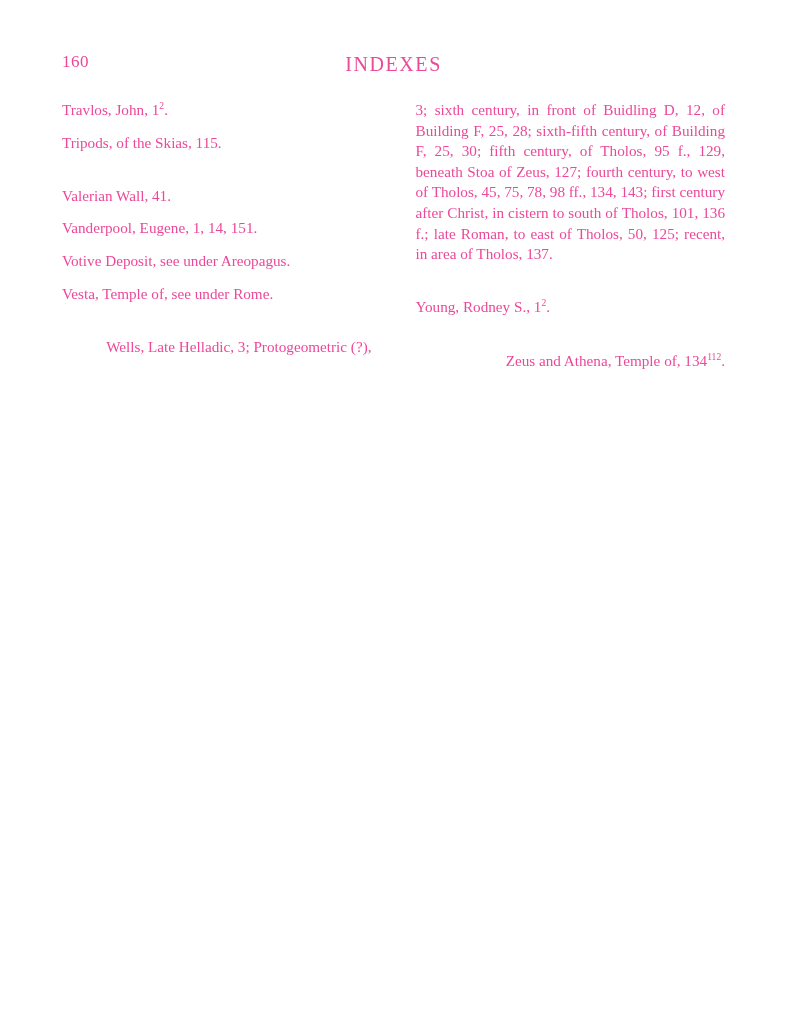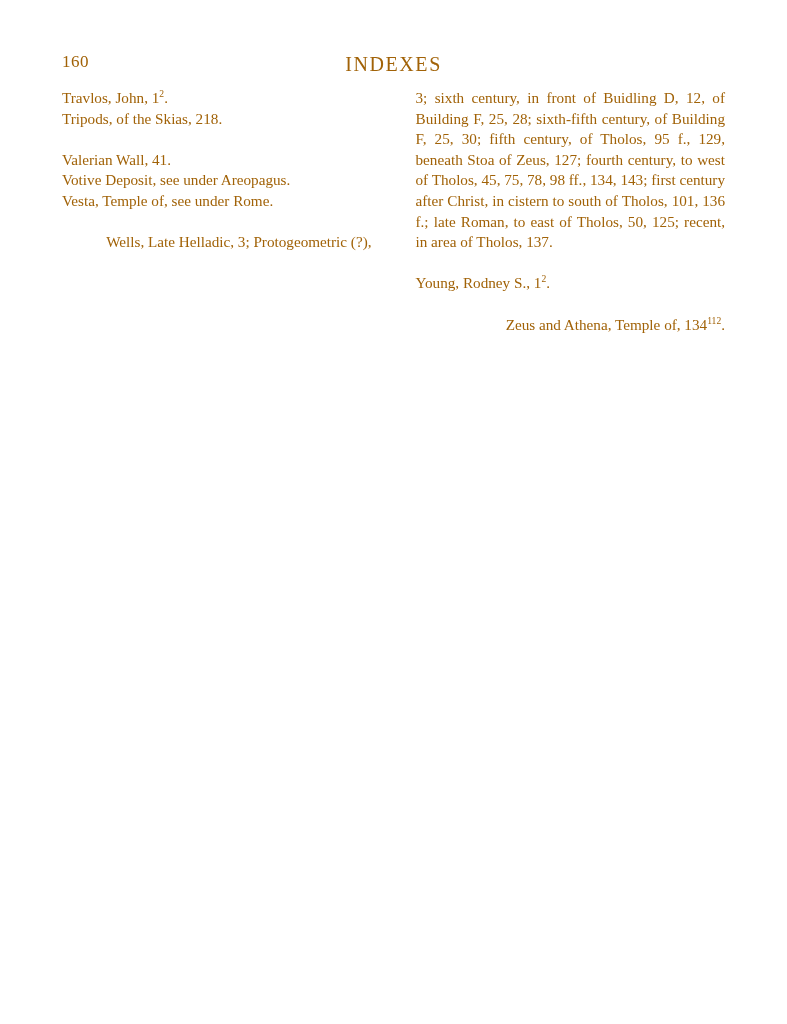--- a/index.html
+++ b/index.html
@@ -6,21 +6,21 @@
     margin: 0;
     padding: 0;
     background: #ffffff;
   }
   .page {
     position: relative;
     width: 787px;
     height: 1024px;
     background: #ffffff;
     font-family: "Liberation Serif", serif;
-    color: #a16207;
+    color: #ec4899;
     overflow: hidden;
   }
   .header {
     position: absolute;
     top: 52px;
     left: 62px;
     right: 62px;
     height: 22px;
   }
   .folio {
@@ -48,21 +48,21 @@
     gap: 44px;
   }
   .col {
     width: 310px;
   }
   .entry {
     font-size: 15.2px;
     line-height: 20.6px;
     text-align: justify;
     text-justify: inter-word;
-    margin: 0 0 0 0;
+    margin: 12px 0 0 0;
     padding-left: 26px;
     text-indent: -26px;
   }
   .gap {
     height: 20.6px;
   }
   .continued {
     text-align: justify;
     padding-left: 0;
     text-indent: 0;
@@ -83,23 +83,24 @@
 
   <div class="header">
     <div class="folio">160</div>
     <div class="running-head">INDEXES</div>
   </div>
 
   <div class="columns">
 
     <div class="col">
       <p class="entry"><span>Travlos, John, 1</span><sup>2</sup><span>.</span></p>
-      <p class="entry">Tripods, of the Skias, 218.</p>
+      <p class="entry">Tripods, of the Skias, 115.</p>
       <div class="gap"></div>
       <p class="entry">Valerian Wall, 41.</p>
+      <p class="entry">Vanderpool, Eugene, 1, 14, 151.</p>
       <p class="entry">Votive Deposit, see under Areopagus.</p>
       <p class="entry">Vesta, Temple of, see under Rome.</p>
       <div class="gap"></div>
       <p class="entry">Wells, Late Helladic, 3; Protogeometric (?),</p>
     </div>
 
     <div class="col">
       <p class="entry continued">3; sixth century, in front of Buidling D, 12, of Building F, 25, 28; sixth-fifth century, of Building F, 25, 30; fifth century, of Tholos, 95 f., 129, beneath Stoa of Zeus, 127; fourth century, to west of Tholos, 45, 75, 78, 98 ff., 134, 143; first century after Christ, in cistern to south of Tholos, 101, 136 f.; late Roman, to east of Tholos, 50, 125; recent, in area of Tholos, 137.</p>
       <div class="gap"></div>
       <p class="entry"><span>Young, Rodney S., 1</span><sup>2</sup><span>.</span></p>

